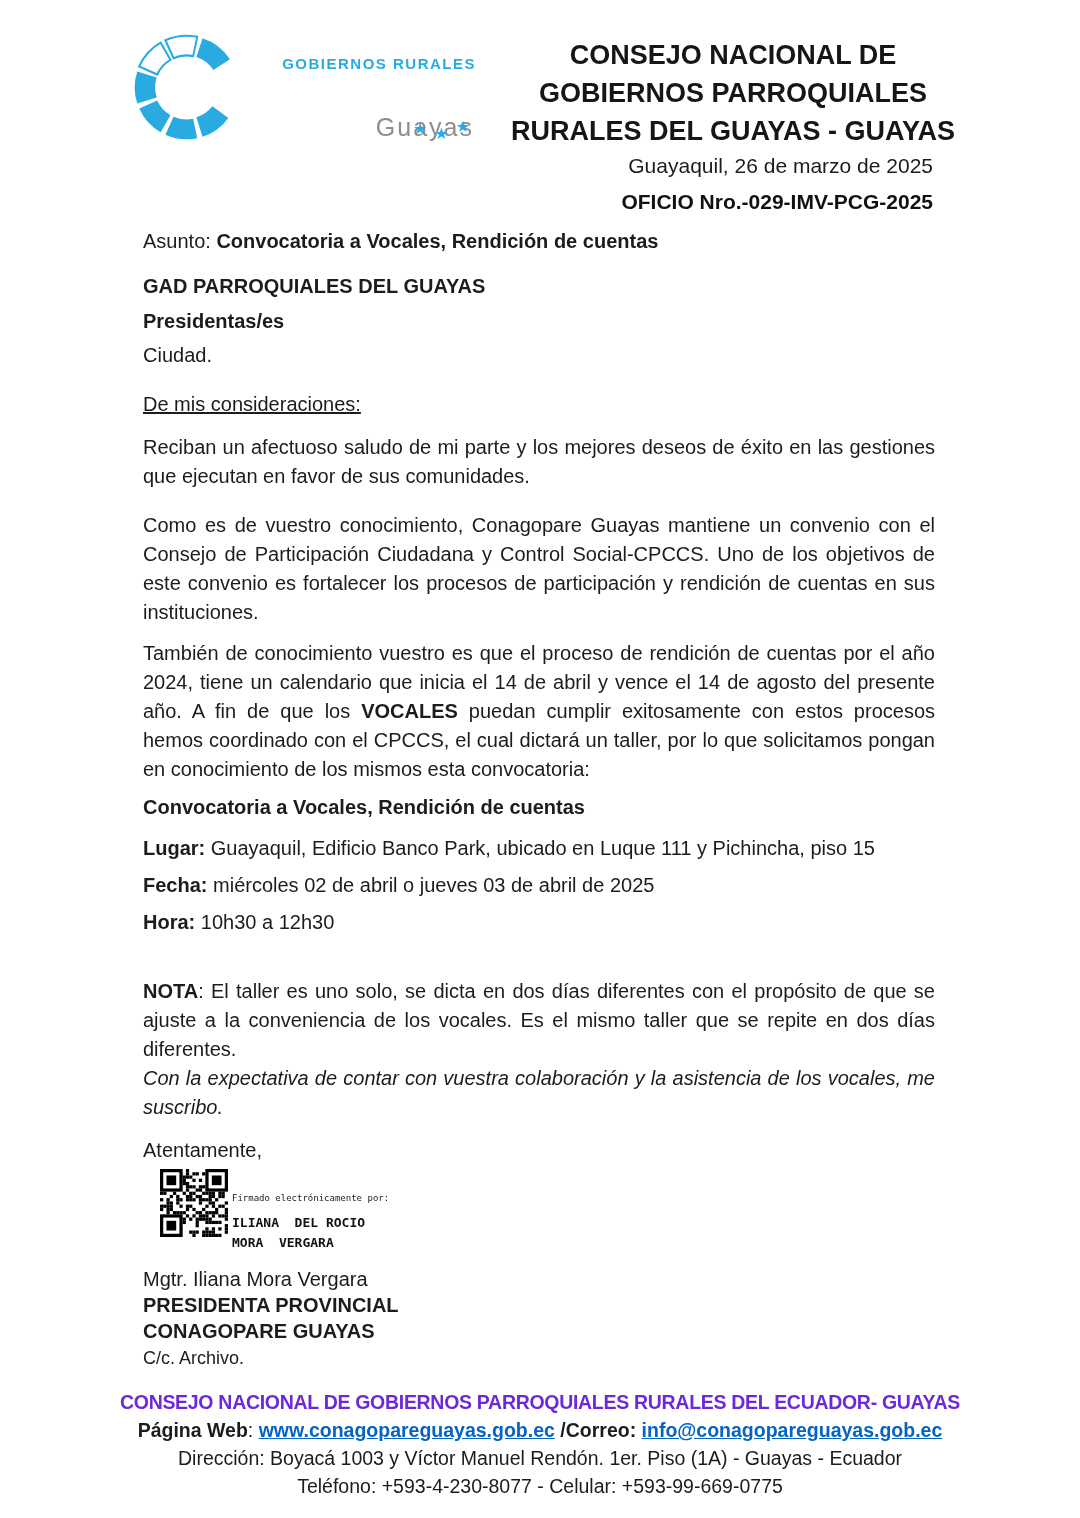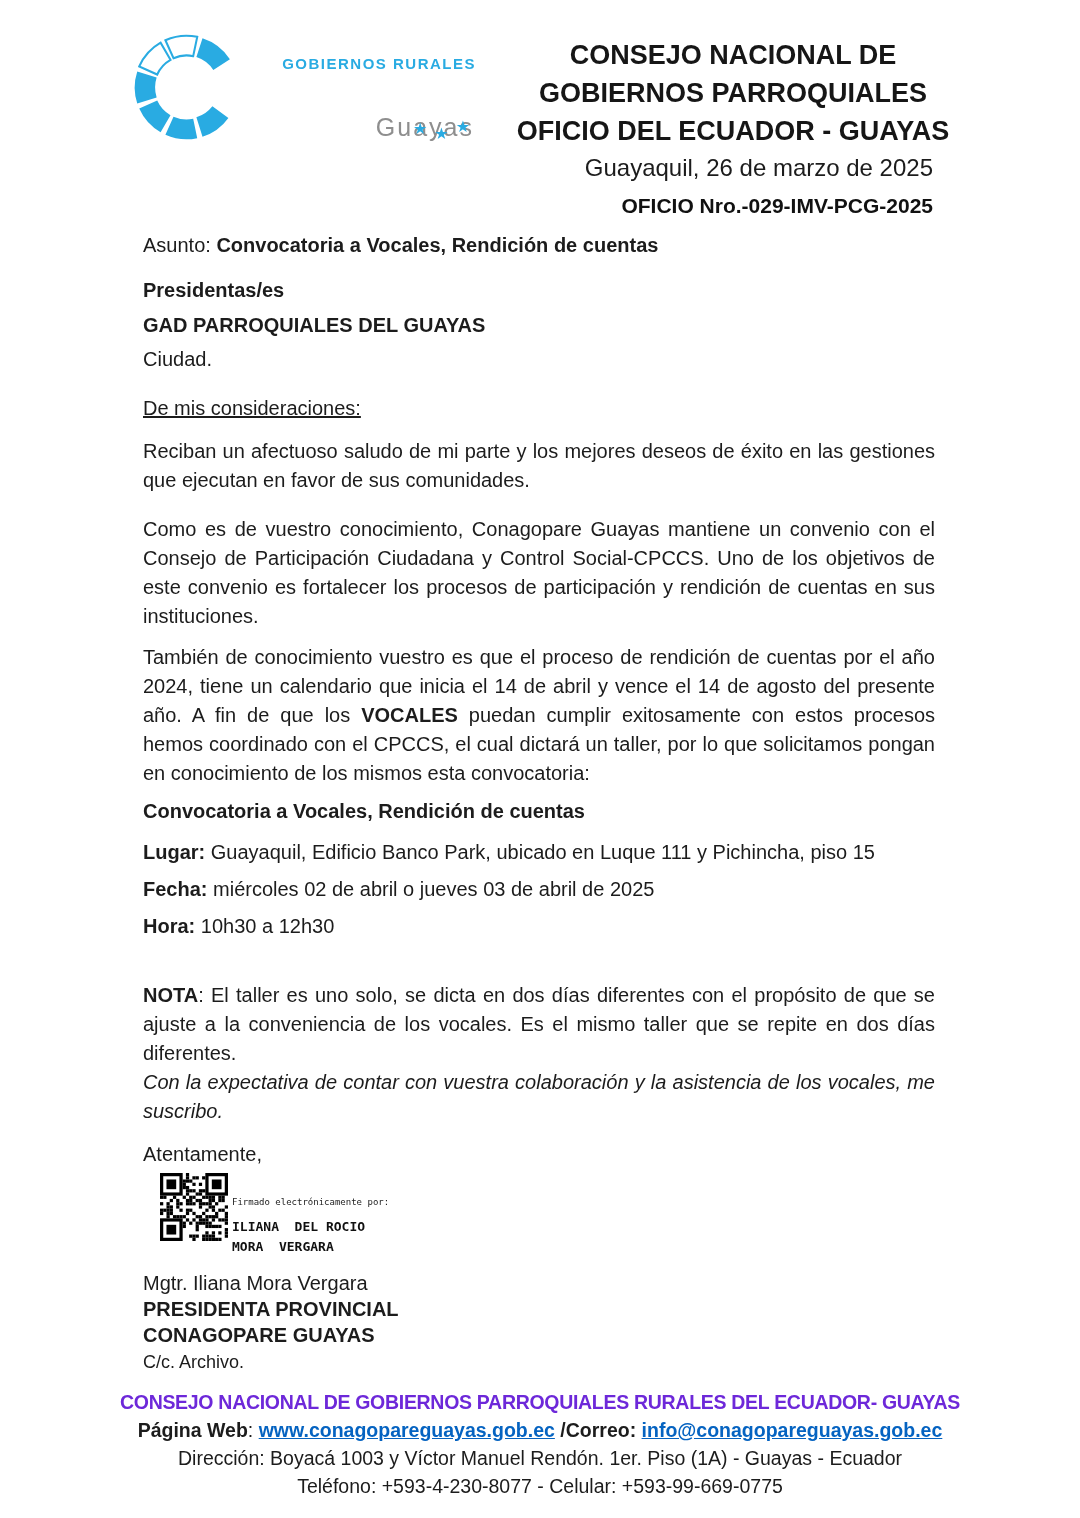--- a/index.html
+++ b/index.html
@@ -20,21 +20,21 @@
   .logo-brand { position:absolute; left:76px; top:24px; font-size:54px; font-weight:bold; color:#3B3B3D; letter-spacing:-2px; line-height:1; }
   .logo-region { position:absolute; right:6px; top:82px; font-size:25px; color:#8E8E8E; letter-spacing:2px; }
   .logo-stars { position:absolute; right:10px; top:90px; color:var(--brand-blue); font-size:16px; line-height:1; }
   .logo-stars span { display:inline-block; margin-left:7px; }
   .logo-stars .s2 { position:relative; top:5px; }
   .logo-stars .s3 { position:relative; top:-2px; }
 
   .title-block { width:482px; text-align:center; font-weight:bold; font-size:27px; line-height:38px; color:#161616; padding-top:5px;margin-left:24px; }
 
   .meta { text-align:right; padding-right:147px; }
-  .date-line { font-size:24px; margin-top:3px; color:#1c1c1c; }
+  .date-line { font-size:21px; margin-top:3px; color:#1c1c1c; }
   .oficio-line { font-size:21px; font-weight:bold; margin-top:12px; color:#111; }
 
   
   .content { padding:0 145px 0 143px; font-size:20px; line-height:29px; }
   .asunto { margin-top:13px; }
   .recipient { margin-top:13px; line-height:34.5px; }
   .salutation { margin-top:17px;text-decoration:underline; }
   .para { text-align:justify; }
   .p1 { margin-top:14px; }
   .p2 { margin-top:20px; }
@@ -80,35 +80,35 @@
           <path d="M77,112.3 A55,55 0 0 0 104.5,92.3 L87.5,80 A34,34 0 0 1 70.5,91.7 Z" fill="#29ABE2"></path>
         </g>
       </svg>
       <div class="logo-tagline">GOBIERNOS RURALES</div>
       <div class="logo-region">Guayas</div>
       <div class="logo-stars"><span class="s1">★</span><span class="s2">★</span><span class="s3">★</span></div>
     </div>
     <div class="title-block">
       <div>CONSEJO NACIONAL DE</div>
       <div>GOBIERNOS PARROQUIALES</div>
-      <div>OFICIO DEL ECUADOR - GUAYAS</div>
+      <div>RURALES DEL GUAYAS - GUAYAS</div>
     </div>
   </div>
 
   <div class="meta">
     <div class="date-line">Guayaquil, 26 de marzo de 2025</div>
     <div class="oficio-line">OFICIO Nro.-029-IMV-PCG-2025</div>
   </div>
 
   <div class="content">
     <p class="asunto"><span>Asunto: </span><b>Convocatoria a Vocales, Rendición de cuentas</b></p>
 
     <div class="recipient">
+      <div class="b">GAD PARROQUIALES DEL GUAYAS</div>
       <div class="b">Presidentas/es</div>
-      <div class="b">GAD PARROQUIALES DEL GUAYAS</div>
       <div>Ciudad.</div>
     </div>
 
     <p class="salutation">De mis consideraciones:</p>
 
     <p class="para p1">Reciban un afectuoso saludo de mi parte y los mejores deseos de éxito en las gestiones que ejecutan en favor de sus comunidades.</p>
     <p class="para p2">Como es de vuestro conocimiento, Conagopare Guayas mantiene un convenio con el Consejo de Participación Ciudadana y Control Social-CPCCS. Uno de los objetivos de este convenio es fortalecer los procesos de participación y rendición de cuentas en sus instituciones.</p>
     <p class="para p3"><span>También de conocimiento vuestro es que el proceso de rendición de cuentas por el año 2024, tiene un calendario que inicia el 14 de abril y vence el 14 de agosto del presente año. A fin de que los </span><b>VOCALES</b><span> puedan cumplir exitosamente con estos procesos hemos coordinado con el CPCCS, el cual dictará un taller, por lo que solicitamos pongan en conocimiento de los mismos esta convocatoria:</span></p>
 
     <p class="event-heading b">Convocatoria a Vocales, Rendición de cuentas</p>

